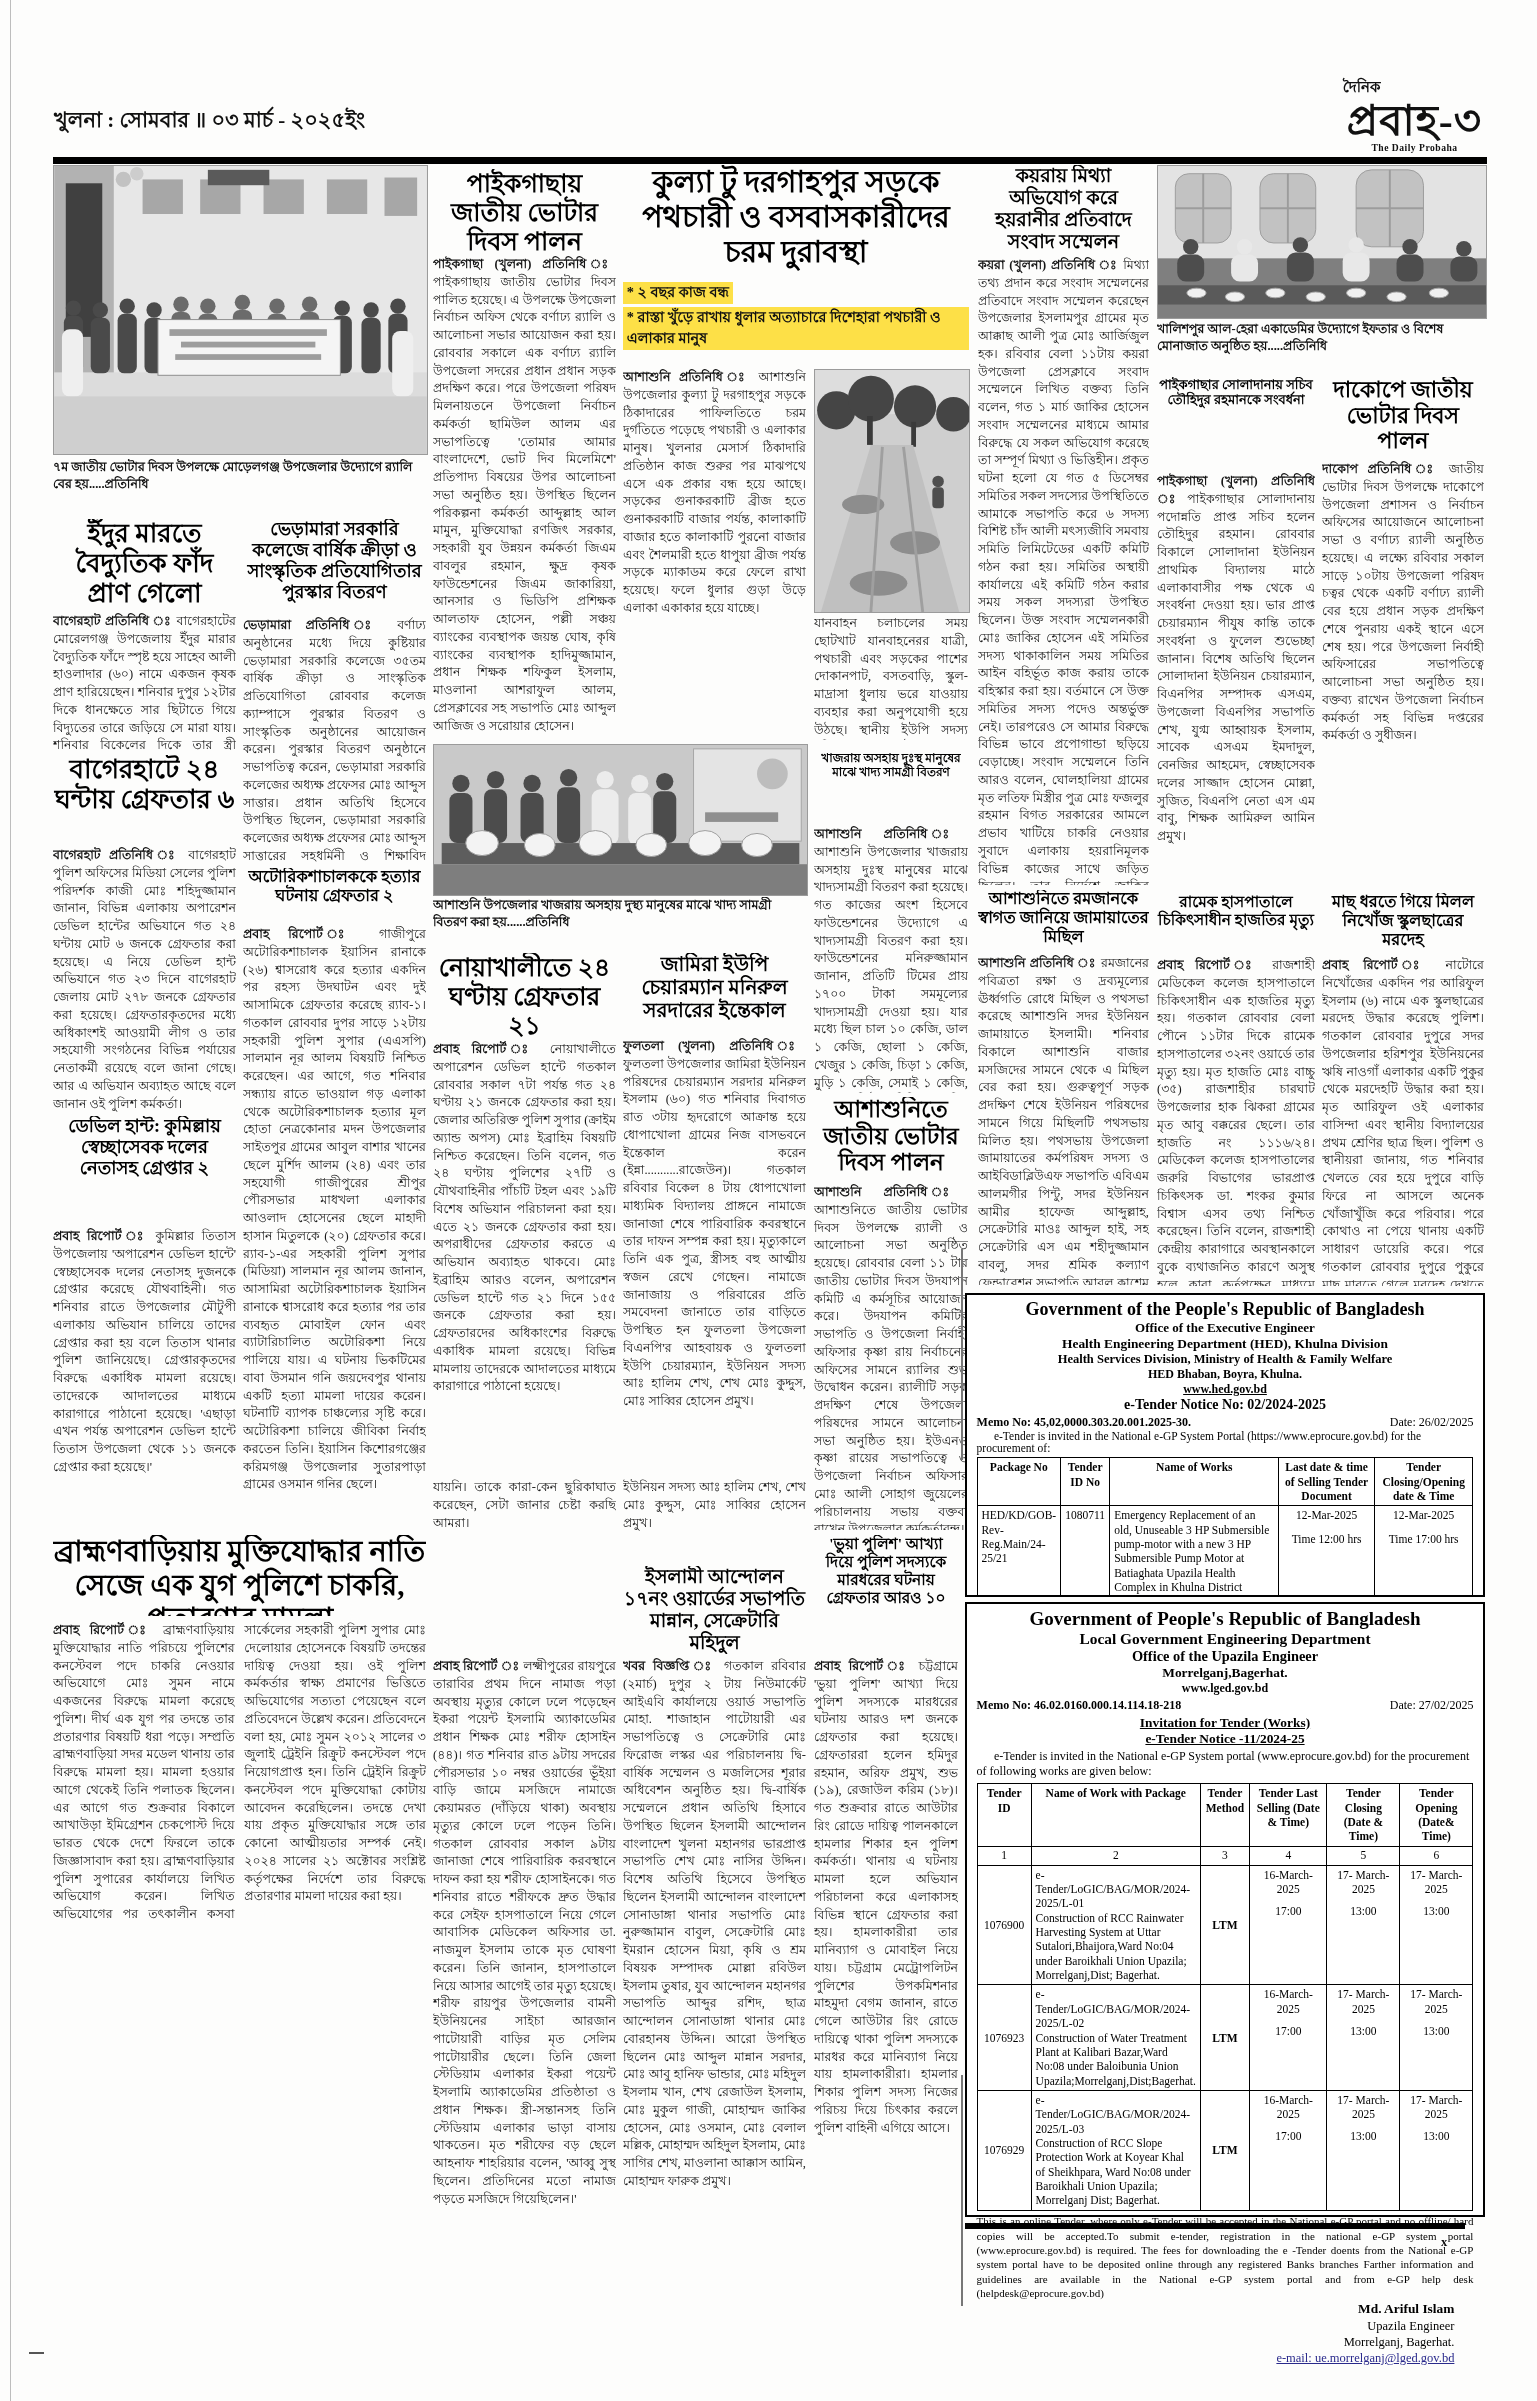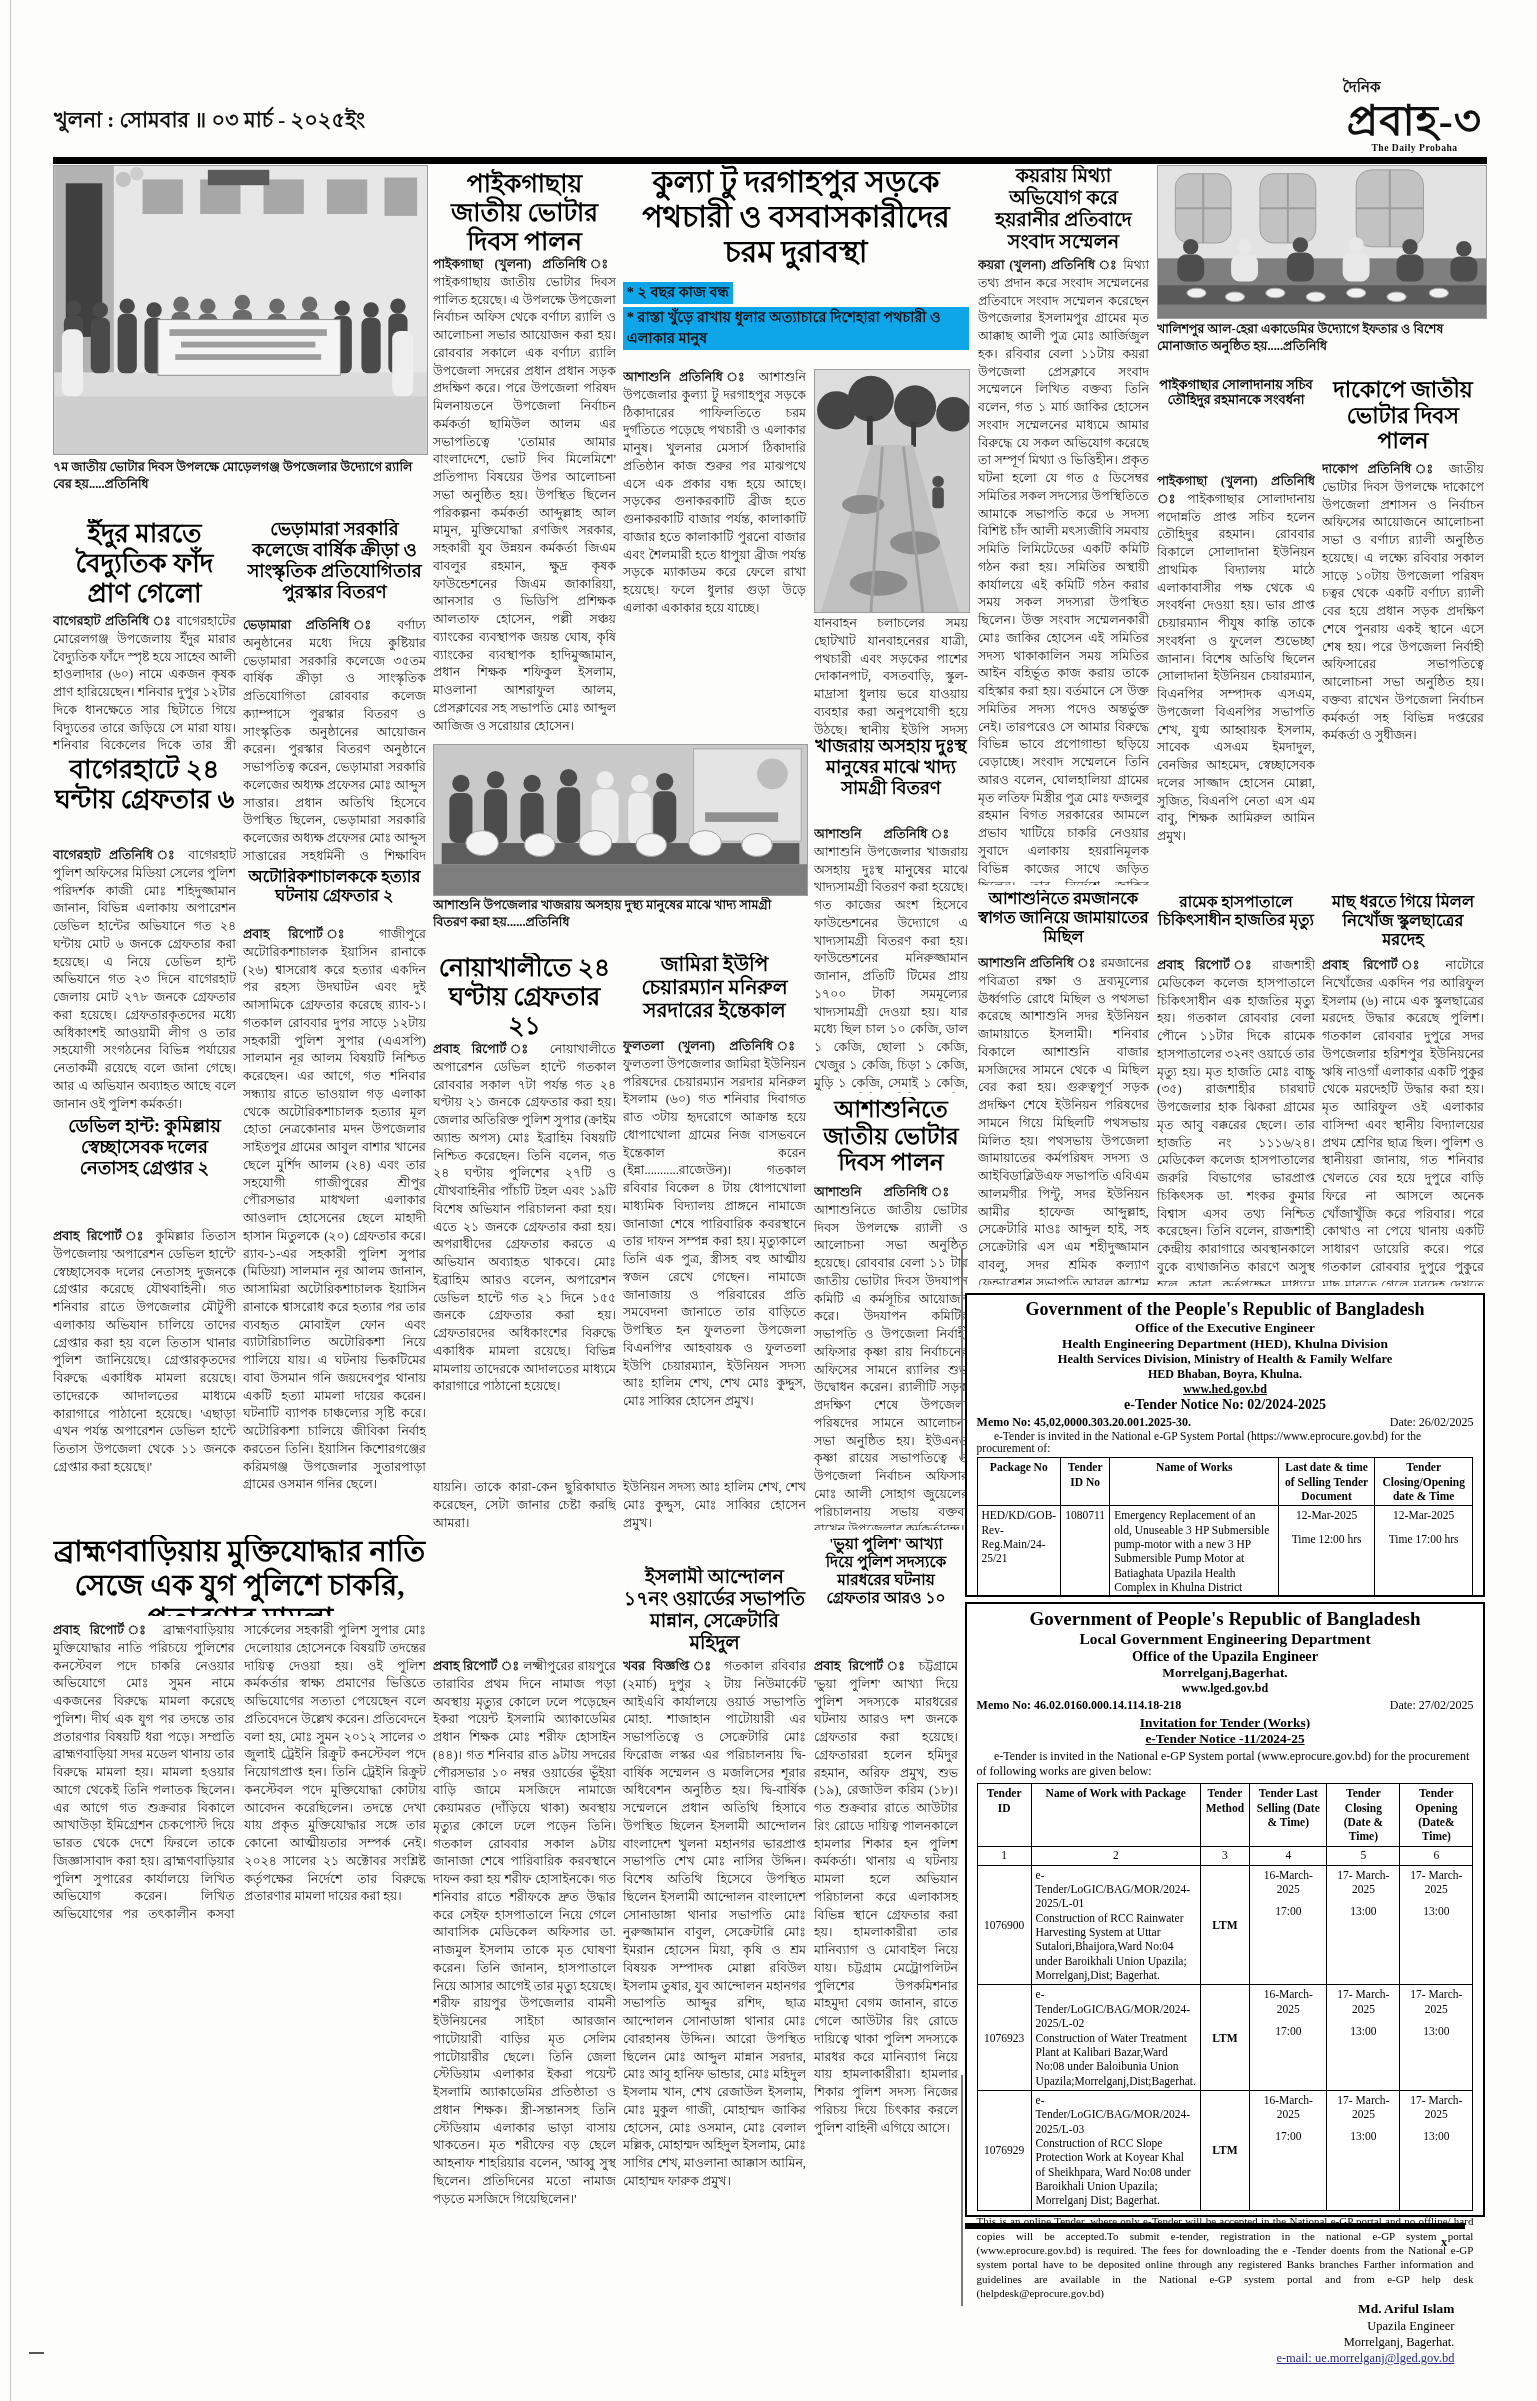--- a/index.html
+++ b/index.html
@@ -6,21 +6,21 @@
   #page{position:relative;width:1537px;height:2402px;background:#fdfdfc;overflow:hidden;
         font-family:"Liberation Serif",serif;color:#111;}
   .abs{position:absolute;}
   .hl{font-weight:bold;text-align:center;line-height:1.16;color:#000;
       font-family:"Liberation Serif",serif;overflow:hidden;}
   .bd{font-size:12.5px;line-height:1.42;text-align:justify;overflow:hidden;color:#161616;}
   .byline{font-weight:bold;}
   .caption{font-size:12.5px;line-height:1.35;font-weight:bold;text-align:left;overflow:hidden;}
   .photo{background:#d8d8d8;overflow:hidden;border:1px solid #9b9b9b;}
   .bullets{font-weight:bold;font-size:14.4px;line-height:1.5;}
-  .bullets span{background:#0ea5e9;display:inline-block;padding:0 3.8px;margin-bottom:2.9px;}
+  .bullets span{background:#fde047;display:inline-block;padding:0 3.8px;margin-bottom:2.9px;}
   .rule{background:#000;}
   .tbox{border:2.9px solid #000;background:#fff;padding:3.8px 9.6px;box-sizing:border-box;
         font-family:"Liberation Serif",serif;color:#000;}
   .tc{text-align:center;}
   .tbl{width:100%;border-collapse:collapse;border:1.9px solid #000;margin-top:3.8px;}
   .tbl th,.tbl td{border:1.9px solid #000;padding:1.9px 3.8px;vertical-align:top;
       font-size:11.5px;line-height:1.25;}
   .tbl th{font-weight:bold;text-align:center;vertical-align:top;}
   .url{text-decoration:underline;}
   .blu{color:#2a2a8c;text-decoration:underline;}
@@ -227,21 +227,21 @@
   <div class="abs bd" style="left:814px;top:615px;width:154px;height:125px;">
     <span>যানবাহন চলাচলের সময় ছোটখাট যানবাহনেরর যাত্রী, পথচারী এবং সড়কের পাশের দোকানপাট, বসতবাড়ি, স্কুল-মাদ্রাসা ধুলায় ভরে যাওয়ায় ব্যবহার করা অনুপযোগী হয়ে উঠছে। স্থানীয় ইউপি সদস্য বছির আহমেদ টুকু জানান, দু'বছর রাস্তায় কোন কাজ হয়নি। ঠিকাদার ৫ আগস্টের পূর্বে ক্ষমতা ও শক্তি প্রদর্শন করে পার পেয়ে এসেছেন। এখনো কাজ করা হয়নি। মানুষের শান্তিতে বসবাস ও পথ চলাচল করা অসম্ভব হয়ে পড়েছে।</span>
   </div>
 
   <div class="abs hl" style="left:623px;top:953px;width:183px;height:81px;font-size:20px;">জামিরা ইউপি চেয়ারম্যান মনিরুল সরদারের ইন্তেকাল</div>
   <div class="abs bd" style="left:623px;top:1038px;width:183px;height:525px;">
     <span class="byline">ফুলতলা (খুলনা) প্রতিনিধি ঃ</span>
     <span>ফুলতলা উপজেলার জামিরা ইউনিয়ন পরিষদের চেয়ারম্যান সরদার মনিরুল ইসলাম (৬০) গত শনিবার দিবাগত রাত ৩টায় হৃদরোগে আক্রান্ত হয়ে ধোপাখোলা গ্রামের নিজ বাসভবনে ইন্তেকাল করেন (ইন্না...........রাজেউন)। গতকাল রবিবার বিকেল ৪ টায় ধোপাখোলা মাধ্যমিক বিদ্যালয় প্রাঙ্গনে নামাজে জানাজা শেষে পারিবারিক কবরস্থানে তার দাফন সম্পন্ন করা হয়। মৃত্যুকালে তিনি এক পুত্র, স্ত্রীসহ বহু আত্মীয় স্বজন রেখে গেছেন। নামাজে জানাজায় ও পরিবারের প্রতি সমবেদনা জানাতে তার বাড়িতে উপস্থিত হন ফুলতলা উপজেলা বিএনপি'র আহবায়ক ও ফুলতলা ইউপি চেয়ারম্যান, ইউনিয়ন সদস্য আঃ হালিম শেখ, শেখ মোঃ কুদ্দুস, মোঃ সাব্বির হোসেন প্রমুখ।</span>
   </div>
 
-  <div class="abs hl" style="left:814px;top:736px;width:154px;height:79px;font-size:18px;">খাজরায় অসহায় দুঃস্থ মানুষের মাঝে খাদ্য সামগ্রী বিতরণ</div>
+  <div class="abs hl" style="left:814px;top:752px;width:154px;height:79px;font-size:12px;">খাজরায় অসহায় দুঃস্থ মানুষের মাঝে খাদ্য সামগ্রী বিতরণ</div>
   <div class="abs bd" style="left:814px;top:826px;width:154px;height:267px;">
     <span class="byline">আশাশুনি প্রতিনিধি ঃ</span>
     <span>আশাশুনি উপজেলার খাজরায় অসহায় দুঃস্থ মানুষের মাঝে খাদ্যসামগ্রী বিতরণ করা হয়েছে। গত কাজের অংশ হিসেবে ফাউন্ডেশনের উদ্যোগে এ খাদ্যসামগ্রী বিতরণ করা হয়। ফাউন্ডেশনের মনিরুজ্জামান জানান, প্রতিটি টিমের প্রায় ১৭০০ টাকা সমমূল্যের খাদ্যসামগ্রী দেওয়া হয়। যার মধ্যে ছিল চাল ১০ কেজি, ডাল ১ কেজি, ছোলা ১ কেজি, খেজুর ১ কেজি, চিড়া ১ কেজি, মুড়ি ১ কেজি, সেমাই ১ কেজি, তেল ২ লিটার, চিনি ১ কেজি, পেয়াজ ২ কেজি।</span>
   </div>
   <div class="abs hl" style="left:814px;top:1097px;width:154px;height:83px;font-size:23px;">আশাশুনিতে জাতীয় ভোটার দিবস পালন</div>
   <div class="abs bd" style="left:814px;top:1184px;width:154px;height:346px;">
     <span class="byline">আশাশুনি প্রতিনিধি ঃ</span>
     <span>আশাশুনিতে জাতীয় ভোটার দিবস উপলক্ষে র‌্যালী ও আলোচনা সভা অনুষ্ঠিত হয়েছে। রোববার বেলা ১১ টার জাতীয় ভোটার দিবস উদযাপন কমিটি এ কর্মসূচির আয়োজন করে। উদযাপন কমিটির সভাপতি ও উপজেলা নির্বাহী অফিসার কৃষ্ণা রায় নির্বাচনের অফিসের সামনে র‌্যালির শুভ উদ্বোধন করেন। র‌্যালীটি সড়ক প্রদক্ষিণ শেষে উপজেলা পরিষদের সামনে আলোচনা সভা অনুষ্ঠিত হয়। ইউএনও কৃষ্ণা রায়ের সভাপতিত্বে ও উপজেলা নির্বাচন অফিসার মোঃ আলী সোহাগ জুয়েলের পরিচালনায় সভায় বক্তব্য রাখেন উপজেলার কর্মকর্তাবৃন্দ।</span>
   </div>
 

